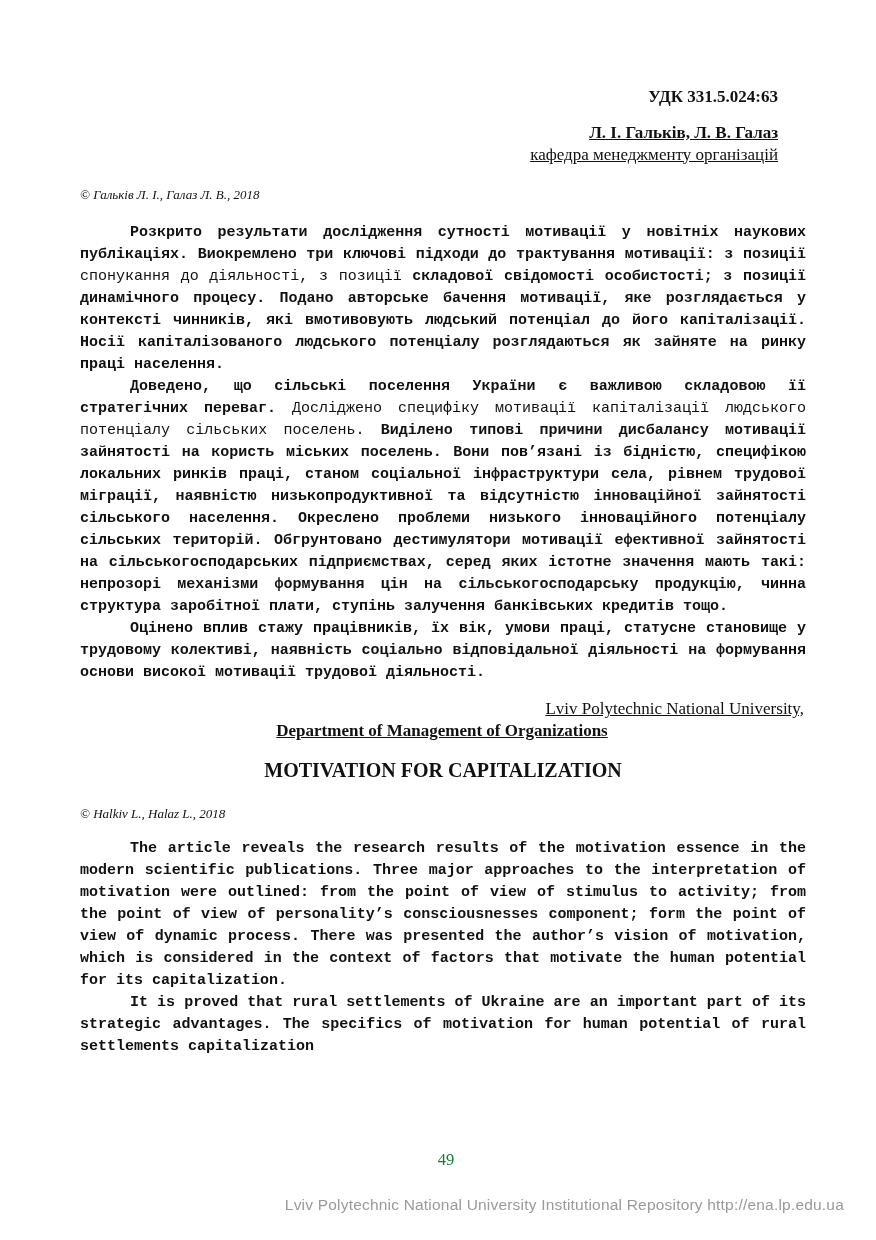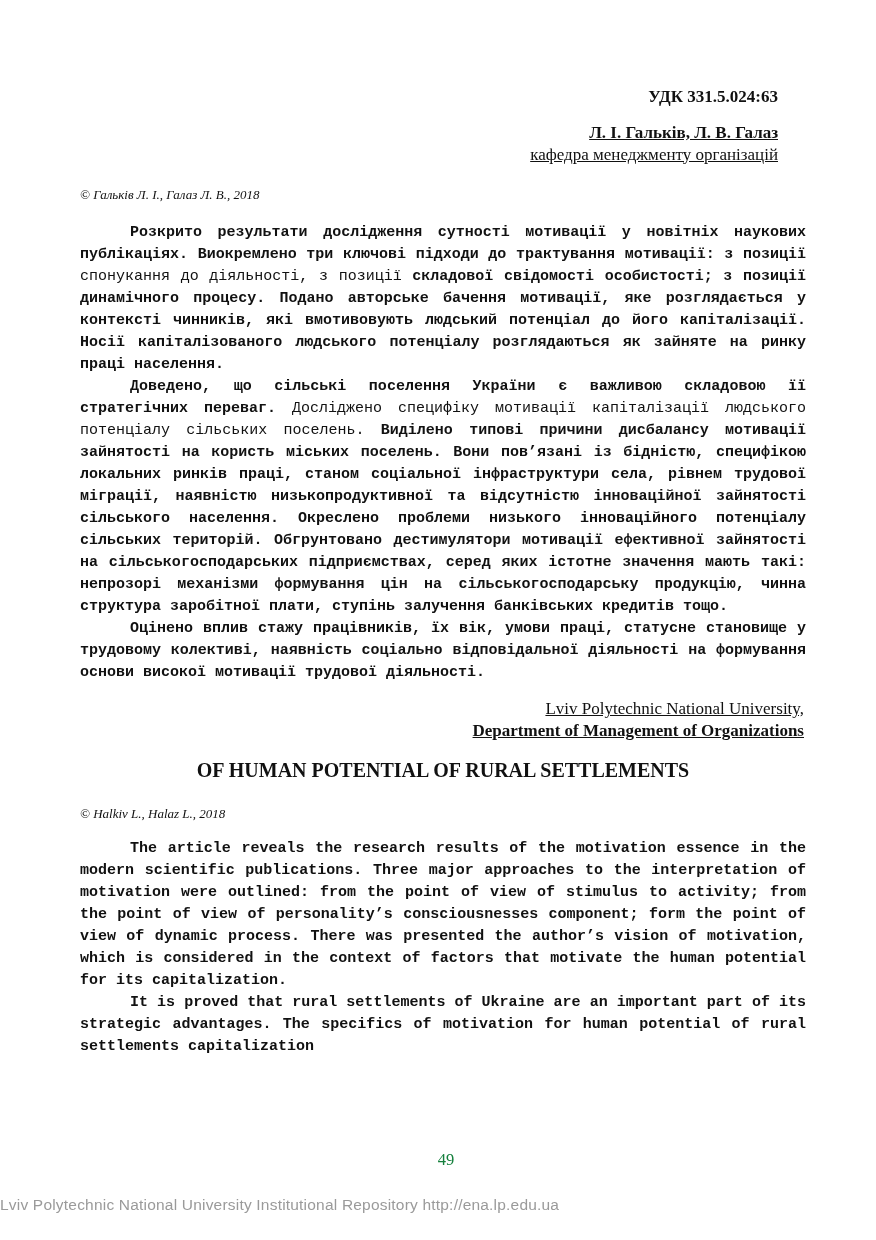--- a/index.html
+++ b/index.html
@@ -56,39 +56,39 @@
     text-indent: 50px;
     font-weight: normal;
     font-family: Liberation Mono, monospace;
   }
   .abstract { margin-top: 17px; }
   .b { font-weight: bold; }
   .authors-block.en {
     padding-right: 2px;
     margin-top: 14px;
   }
-  .authors-block.en .dept { font-weight: bold; }
+  .authors-block.en .dept { font-weight: bold; text-align: center; }
   .article-title.en { margin-top: 15px; }
   .copyright.en { margin-top: 18px; }
   .abstract.en { margin-top: 14px; }
   .page-number {
     position: absolute;
     top: 1150px;
     left: 8px;
     width: 876px;
     text-align: center;
     font-size: 16.5px;
     color: #15803d;
   }
   .repo-footer {
     position: absolute;
     top: 1196px;
     left: 0;
     width: 844px;
-    text-align: left;
+    text-align: right;
     font-family: "Liberation Sans", "DejaVu Sans", sans-serif;
     font-size: 15.5px;
     color: #9a9a9a;
     letter-spacing: 0.2px;
   }
 </style>
 </head>
 <body>
 
 <div class="page">
@@ -111,21 +111,21 @@
       <p><span class="b">Доведено, що сільські поселення України є важливою складовою її стратегічних переваг. </span><span>Досліджено специфіку мотивації капіталізації людського потенціалу сільських поселень. </span><span class="b">Виділено типові причини дисбалансу мотивації зайнятості на користь міських поселень. Вони пов’язані із бідністю, специфікою локальних ринків праці, станом соціальної інфраструктури села, рівнем трудової міграції, наявністю низькопродуктивної та відсутністю інноваційної зайнятості сільського населення. Окреслено проблеми низького інноваційного потенціалу сільських територій. Обгрунтовано дестимулятори мотивації ефективної зайнятості на сільськогосподарських підприємствах, серед яких істотне значення мають такі: непрозорі механізми формування цін на сільськогосподарську продукцію, чинна структура заробітної плати, ступінь залучення банківських кредитів тощо.</span></p>
       <p><span class="b">Оцінено вплив стажу працівників, їх вік, умови праці, статусне становище у трудовому колективі, наявність соціально відповідальної діяльності на формування основи високої мотивації трудової діяльності.</span></p>
     </div>
 
     <div class="authors-block en">
       <div>Lviv Polytechnic National University,</div>
       <div class="dept">Department of Management of Organizations</div>
     </div>
 
     <div class="article-title en">
-      <div>OF HUMAN POTENTIAL OF RURAL SETTLEMENTS</div>
+      <div>MOTIVATION FOR CAPITALIZATION</div>
     </div>
 
     <div class="copyright en">© Halkiv L., Halaz L., 2018</div>
 
     <div class="abstract en">
       <p><span class="b">The article reveals the research results of the motivation essence in the modern scientific publications. Three major approaches to the interpretation of motivation were outlined: from the point of view of stimulus to activity; from the point of view of personality’s consciousnesses component; form the point of view of dynamic process. There was presented the author’s vision of motivation, which is considered in the context of factors that motivate the human potential for its capitalization.</span></p>
       <p><span class="b">It is proved that rural settlements of Ukraine are an important part of its strategic advantages. The specifics of motivation for human potential of rural settlements capitalization</span></p>
     </div>
 
   </div>

